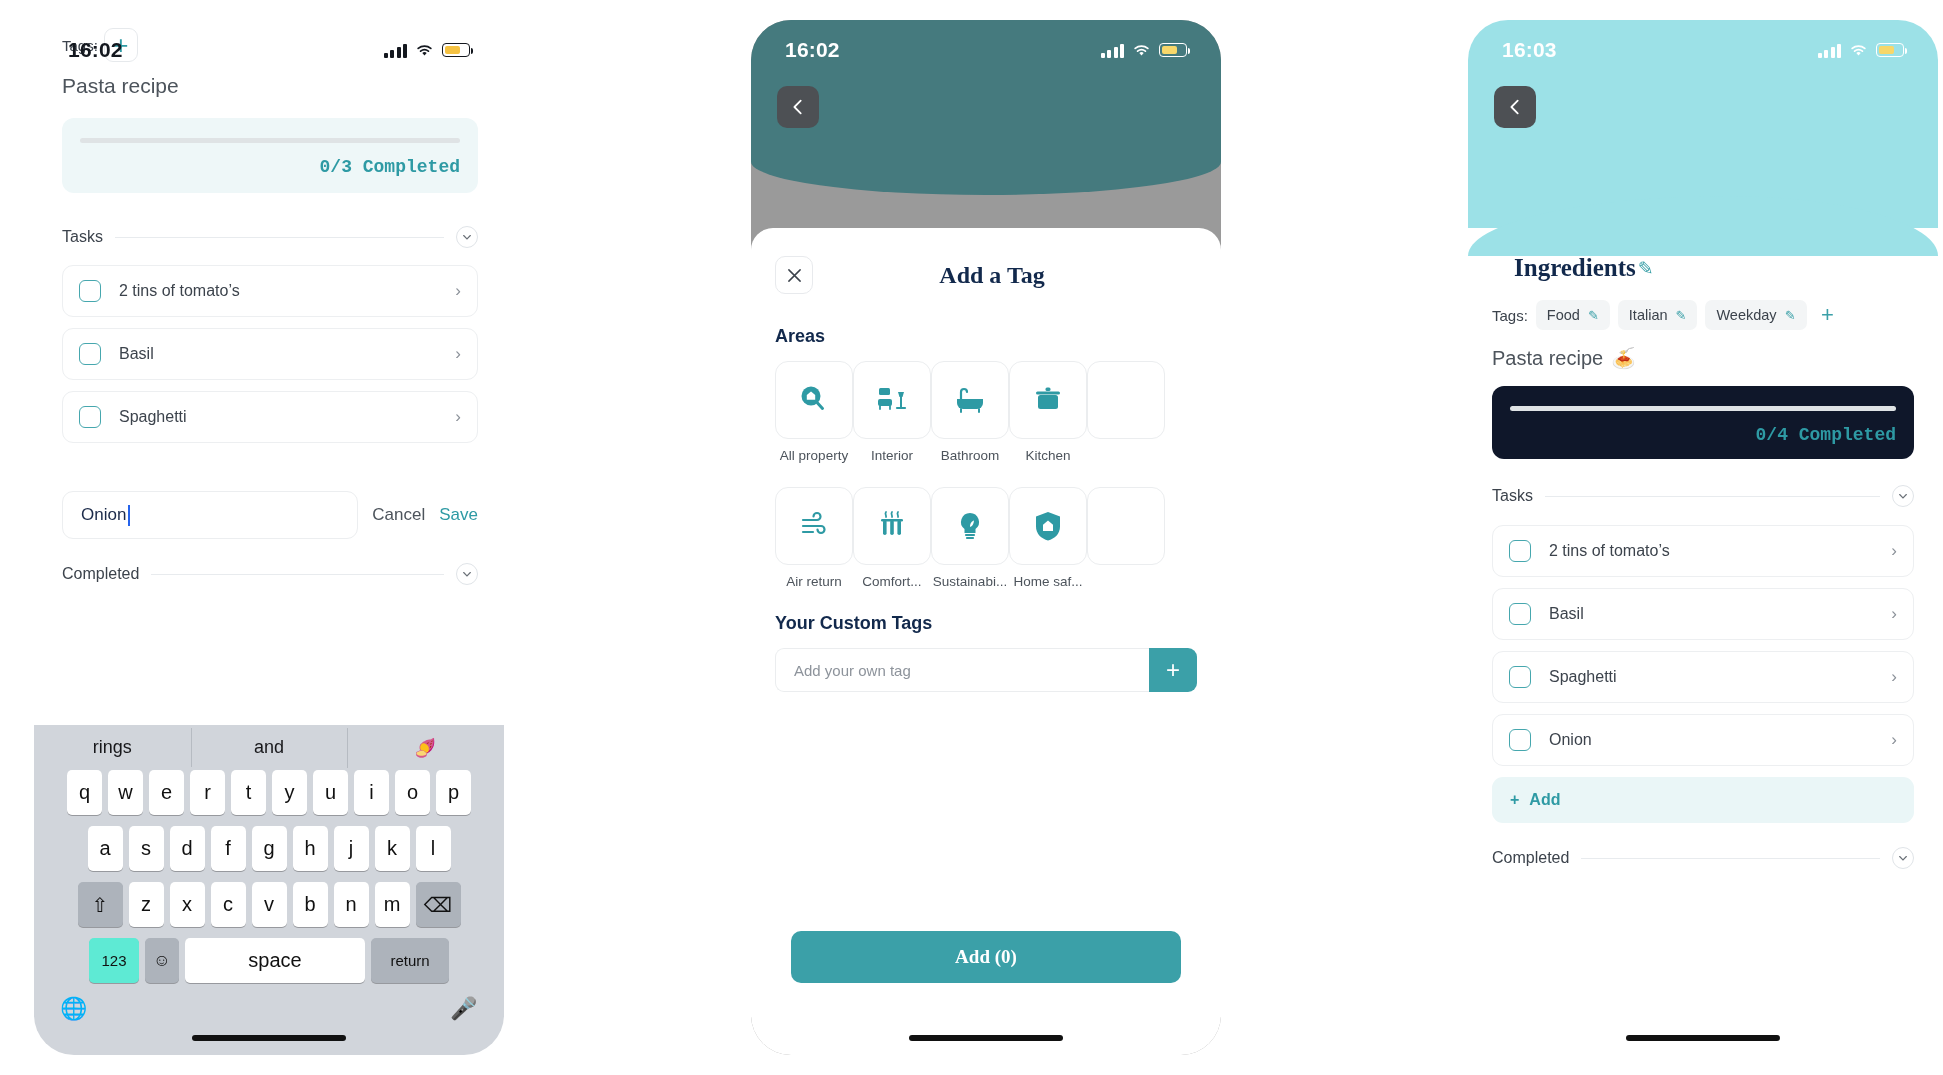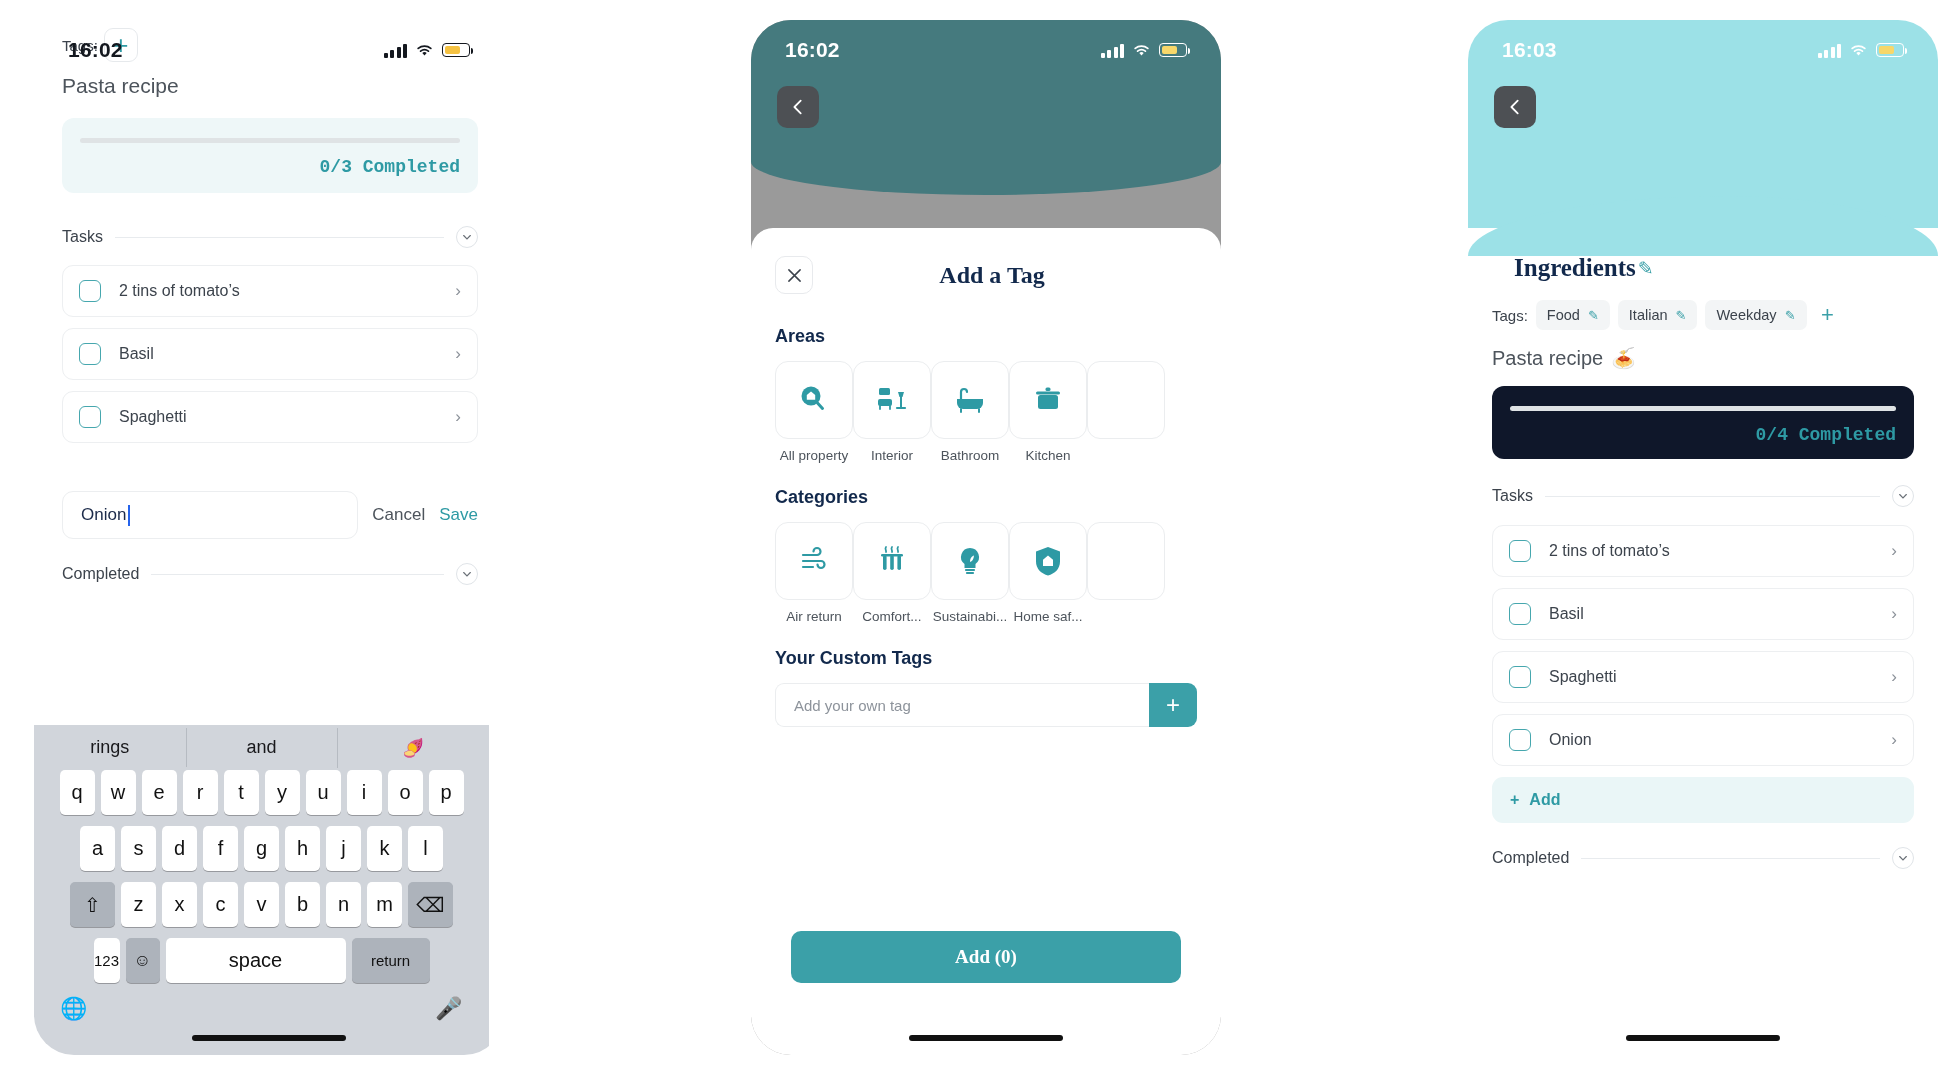--- a/index.html
+++ b/index.html
@@ -98,36 +98,36 @@
   .onion-input {
     flex:1; height:48px; border:1px solid #eceef0; border-radius:11px; background:#fff;
     display:flex; align-items:center; padding:0 18px; font-size:17px; color:#1c2b4a;
   }
   .caret { display:inline-block; width:2px; height:21px; background:#2563eb; margin-left:2px; animation:blink 1s steps(1) infinite; }
   @keyframes blink { 50% { opacity:0; } }
   .btn-cancel { font-size:17px; color:#4d545c; }
   .btn-save { font-size:17px; color:#2e9aa4; }
 
   
-  .kb { position:absolute; left:0; right:15px; bottom:0; height:330px; background:#d1d5db; }
+  .kb { position:absolute; left:0; right:0; bottom:0; height:330px; background:#d1d5db; }
   .kb-suggest { height:45px; display:flex; align-items:center; }
   .kb-suggest .s {
     flex:1; text-align:center; font-size:18px; color:#18181b; position:relative;
   }
   .kb-suggest .s + .s::before {
     content:""; position:absolute; left:0; top:-9px; bottom:-9px; width:1px; background:#b6bbc2;
   }
   .kb-row { display:flex; justify-content:center; gap:6px; margin-bottom:11px; }
   .key {
     width:35px; height:45px; background:#fff; border-radius:5px;
     display:flex; align-items:center; justify-content:center;
     font-size:20px; color:#111; box-shadow:0 1px 0 rgba(0,0,0,.28);
   }
   .key.wide { width:45px; background:#adb3bb; }
-  .key.num { width:26px; background:#ffffff; font-size:15px;text-align:center; }
+  .key.num { width:50px; background:#5eead4; font-size:15px;text-align:center; }
   .key.emoji { width:34px; background:#adb3bb; font-size:17px; }
   .key.space { width:180px; }
   .key.ret { width:78px; background:#adb3bb; font-size:15px; }
   .kb-bottom { display:flex; align-items:center; justify-content:space-between; padding:2px 26px 0; }
   .kb-bottom .gl, .kb-bottom .mic { font-size:22px; color:#26292e; }
 
   
   #phone2 .bg2 { position:absolute; inset:0; background:#9a9a9a; }
   #phone2 .bg2-teal {
     position:absolute; top:0; left:0; right:0; height:175px; background:#457a7e;
@@ -438,21 +438,20 @@
               </svg>
           </div>
           <div class="tile-cap">Kitchen</div>
         </div>
         <div class="tile">
           <div class="tile-box"></div>
           <div class="tile-cap"></div>
         </div>
       </div>
 
-      <div class="grp-title">Categories</div>
       <div class="tile-row">
         <div class="tile">
           <div class="tile-box">
             <svg viewBox="0 0 34 34" fill="none" stroke="#2e9aa4" stroke-width="2.2" stroke-linecap="round">
                 <path d="M6 11h14a3.5 3.5 0 1 0-3.5-3.5"></path>
                 <path d="M6 17h18a3.5 3.5 0 1 1-3.5 3.5"></path>
                 <path d="M6 23h10"></path>
               </svg>
           </div>
           <div class="tile-cap">Air return</div>

